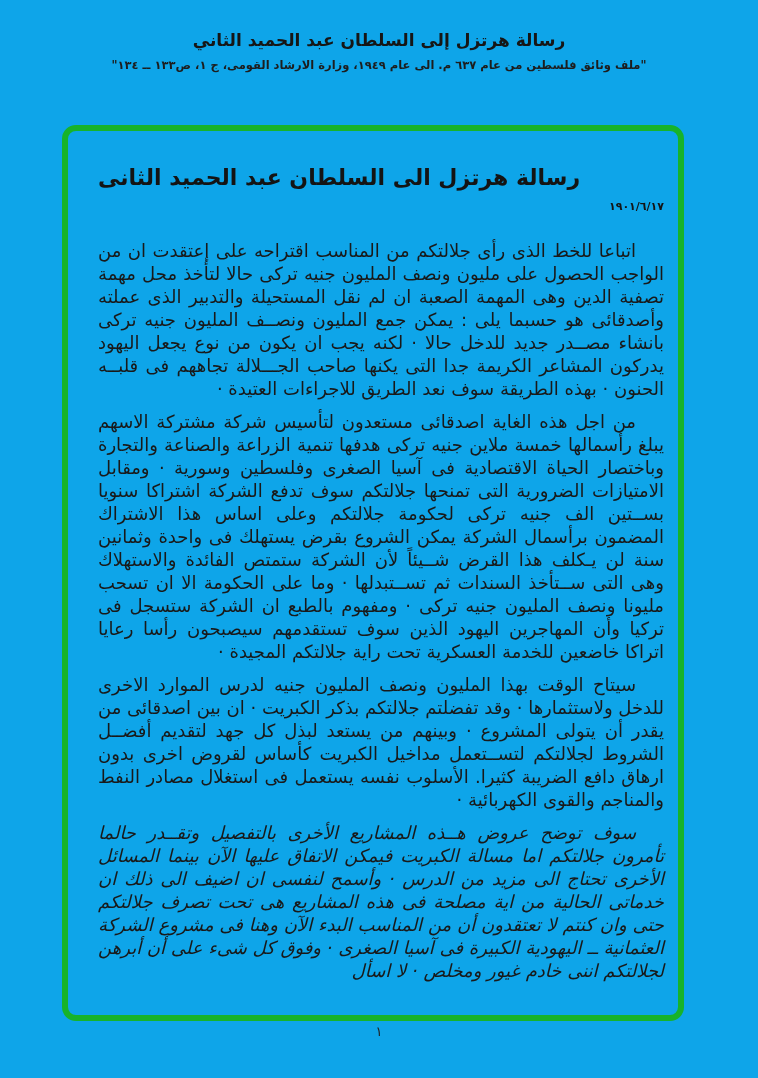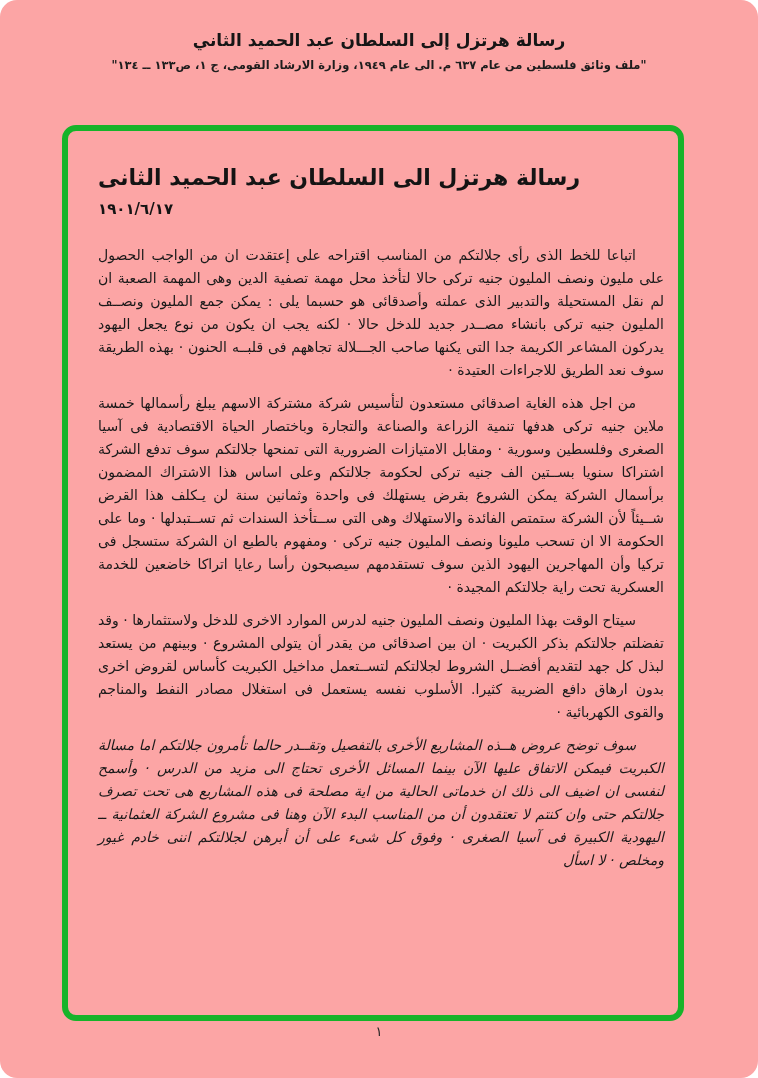--- a/index.html
+++ b/index.html
@@ -1,25 +1,24 @@
 <!DOCTYPE html>
 <html lang="ar"><head>
 <meta charset="utf-8">
 <style>
   * { margin: 0; padding: 0; box-sizing: border-box; }
   html, body { background: #ffffff; }
   .scan-page {
     position: relative;
     width: 758px;
     height: 1078px;
-    background: #fca5a5;
+    background: #0ea5e9;
     overflow: hidden;
     font-family: "DejaVu Sans", sans-serif;
     color: #1c1c1c;
-    border-radius: 17px;
   }
   
   .outer-header {
     position: absolute;
     top: 30px;
     left: 0;
     width: 100%;
     text-align: center;
     direction: rtl;
   }
@@ -50,30 +49,30 @@
     direction: rtl;
     padding: 34px 14px 0 30px;
   }
   .doc-title {
     text-align: left;
     font-size: 22px;
     font-weight: bold;
     color: #141414;
   }
   .doc-date {
-    text-align: left;
+    text-align: right;
     margin-top: 10px;
-    font-size: 15px;
+    font-size: 11px;
     font-weight: bold;
     direction: ltr;
     color: #141414;
   }
   .doc-body {
     margin-top: 26px;
-    font-size: 14px;
+    font-size: 18px;
     line-height: 23px;
     text-align: justify;
     color: #191919;
   }
   .doc-body p {
     text-indent: 28px;
     margin-bottom: 10px;
   }
   .doc-body p:last-child { margin-bottom: 8px; font-style: italic; }
   

